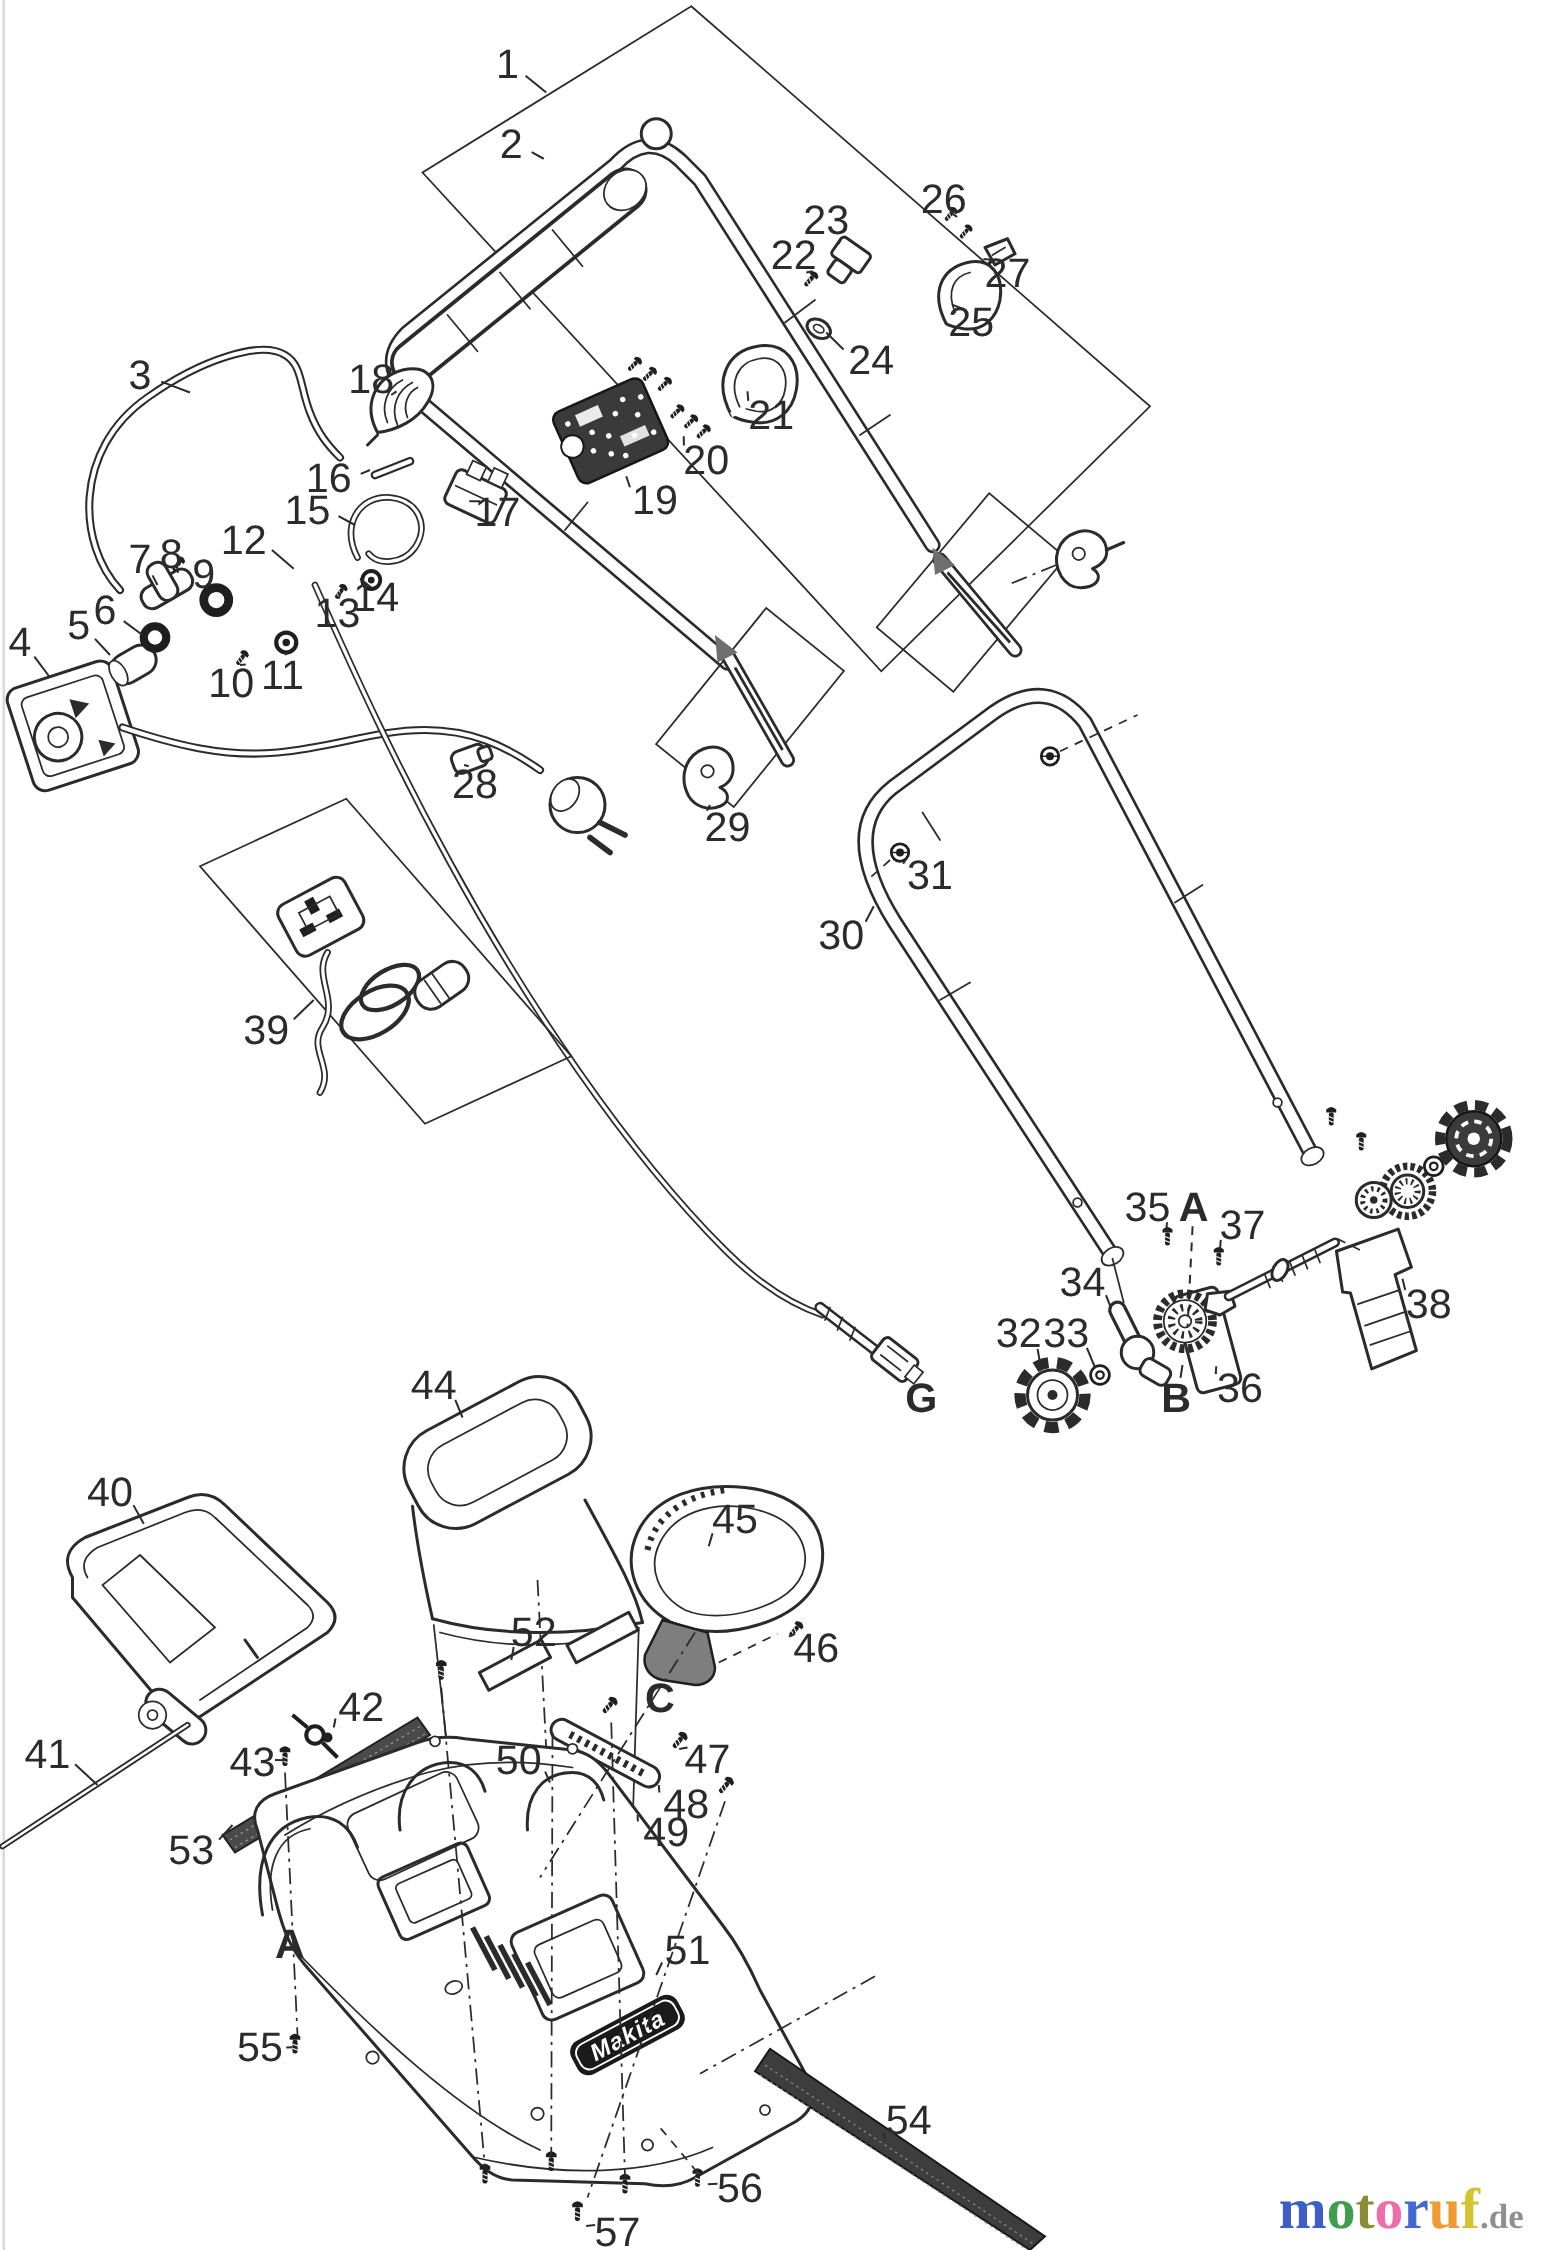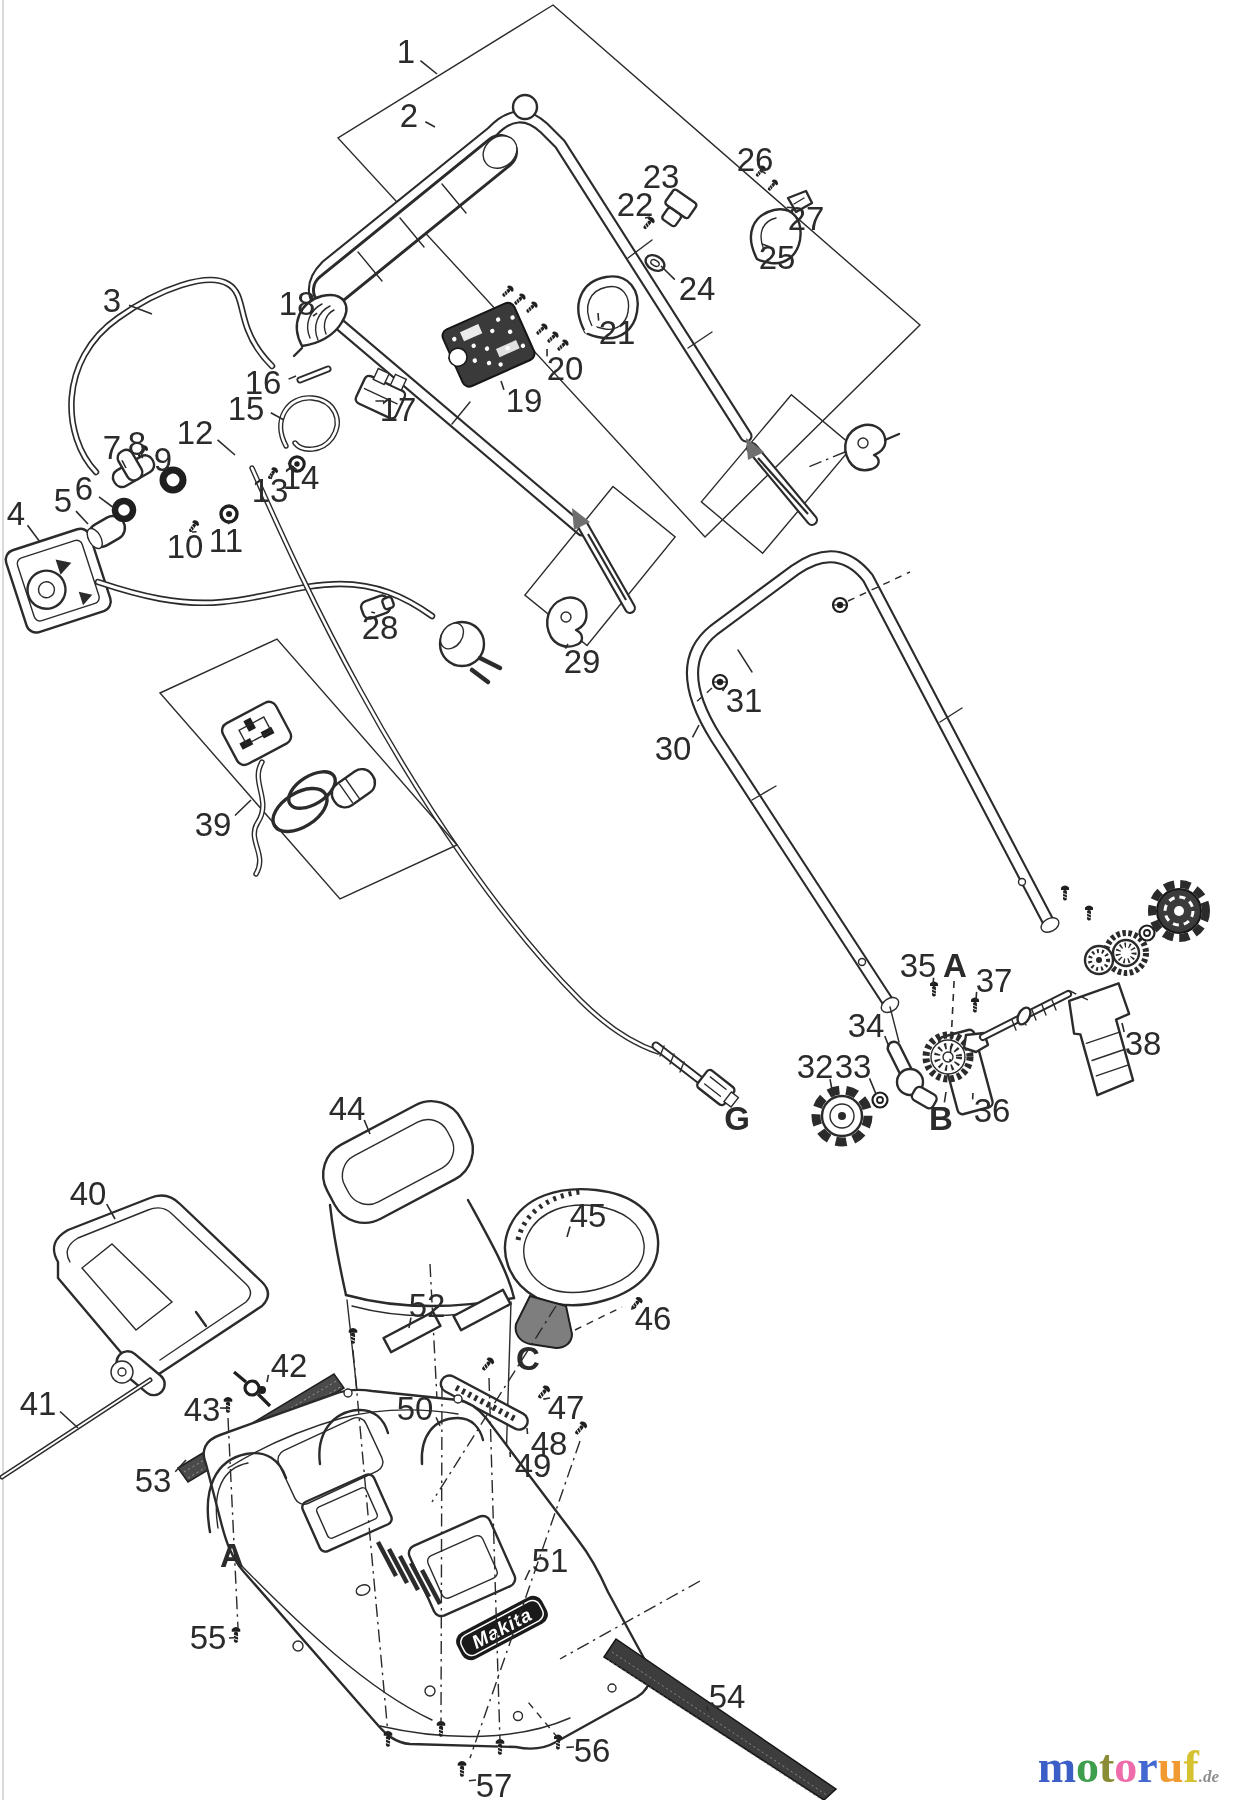--- a/index.html
+++ b/index.html
@@ -16,21 +16,21 @@
   .cab-o{stroke:#2b2b2b;stroke-width:5.4;fill:none;stroke-linecap:round;}
   .cab-i{stroke:#ffffff;stroke-width:2.6;fill:none;stroke-linecap:round;}
   .dashdot{stroke:#2b2b2b;stroke-width:1.4;fill:none;stroke-dasharray:13 5 2.5 5;}
   .dsh{stroke:#2b2b2b;stroke-width:1.4;fill:none;stroke-dasharray:7 6;}
   .callout{font:33px "Liberation Sans",sans-serif;fill:#2b2b2b;text-anchor:middle;}
   .callout.bold{font-weight:bold;}
   .leader{stroke:#2b2b2b;stroke-width:1.6;}
   .leader.dash{stroke-dasharray:7 6;}
   .motoruf{position:absolute;right:16px;top:1744px;font-family:"Liberation Serif",serif;
            font-weight:bold;font-size:46px;line-height:1;letter-spacing:0px;cursor:pointer;}
-  .logo-suffix{font-size:17px;color:#8f8f8f;font-weight:bold;font-style:italic;}
+  .logo-suffix{font-size:28px;color:#8f8f8f;font-weight:bold;}
 </style>
 </head>
 <body>
 
 <svg id="diagram-svg" width="1235" height="1800" viewBox="0 0 1235 1800">
   <defs>
     <g id="screw">
       <path d="M-5,-8 Q0,-13 5,-8 L5,-5 L-5,-5 Z" fill="#1f1f1f"></path>
       <rect x="-2.4" y="-5" width="4.8" height="13" rx="2" fill="#1f1f1f"></rect>
       <path d="M-2.4,-1 L2.4,1 M-2.4,3 L2.4,5" stroke="#ffffff" stroke-width="1.1" fill="none"></path>

